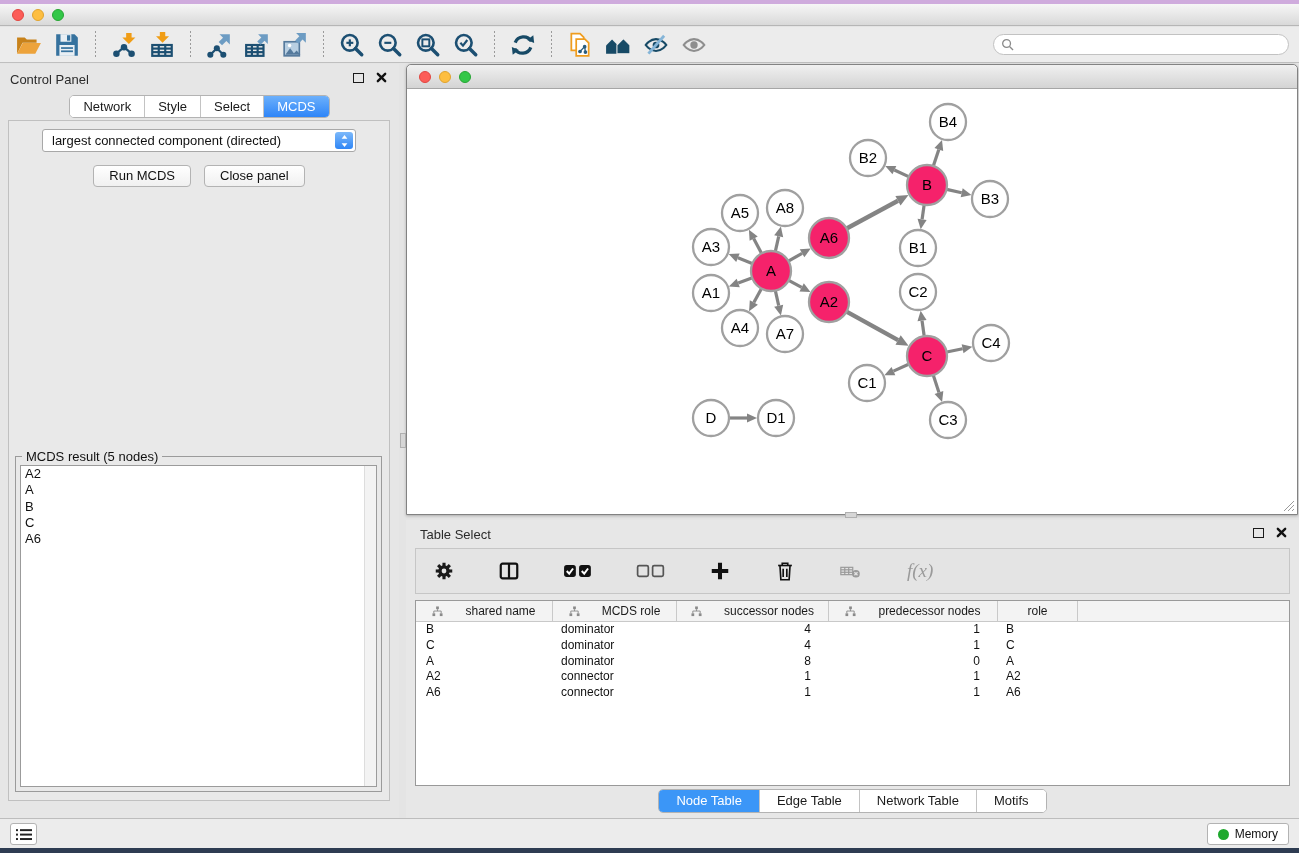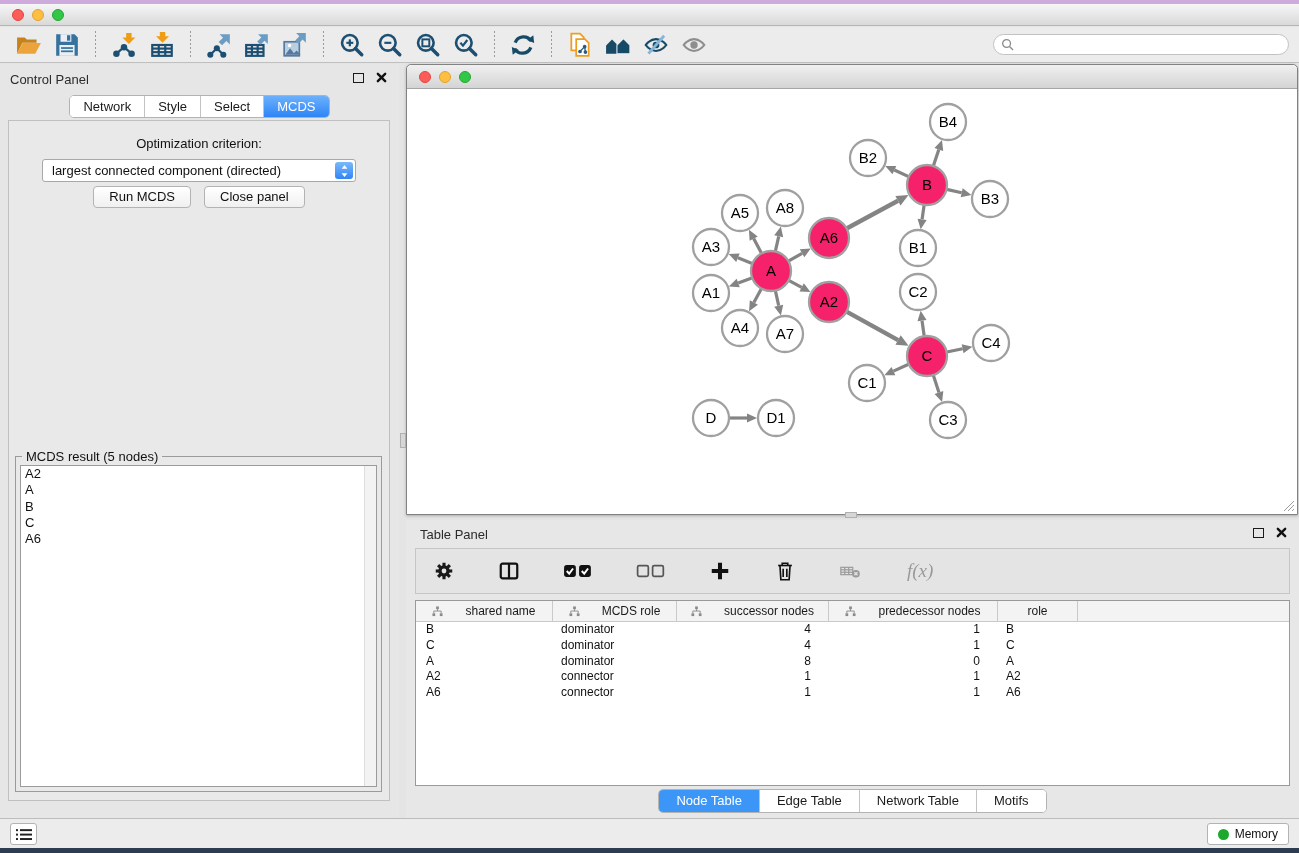--- a/index.html
+++ b/index.html
@@ -45,21 +45,21 @@
   .seg:last-child { border-right:none; }
   .seg.active { background:linear-gradient(#6cb0fb,#2e85f8); color:#fff; }
   .cp-tabs-row { display:flex; justify-content:center; margin-top:3px; }
   .cp-content { position:absolute; left:8px; right:9px; top:56px; bottom:17px; background:#e9e9e9; border:1px solid #c0c0c0; }
   .opt-label { text-align:center; font-size:13px; color:#111; margin-top:15px; }
   .select-box { position:relative; width:314px; height:23px; margin:8px auto 0 auto; background:#fff;
                 border:1px solid #a8a8a8; border-radius:3px; font-size:13px; color:#111;
                 line-height:21px; padding-left:9px; }
   .select-spinner { position:absolute; right:2px; top:2px; width:18px; height:17px; border-radius:3px;
                     background:linear-gradient(#7db9fa,#2f86f6); display:flex; align-items:center; justify-content:center; }
-  .btn-row { display:flex; justify-content:center; gap:13px; margin-top:4px; }
+  .btn-row { display:flex; justify-content:center; gap:13px; margin-top:13px; }
   .mac-btn { height:22px; line-height:20px; padding:0 15px; font-size:13px; color:#111;
              background:linear-gradient(#ffffff,#f0f0f0); border:1px solid #b3b3b3; border-radius:4px; }
   .result-box { position:absolute; left:6px; right:7px; top:335px; height:336px; border:1px solid #9b9b9b; }
   .result-legend { position:absolute; left:6px; top:-8px; background:#e9e9e9; padding:0 4px; font-size:13px; color:#111; }
   .result-list { position:absolute; left:4px; right:4px; top:8px; bottom:4px; background:#fff; border:1px solid #9b9b9b; overflow:hidden; }
   .result-scroll { position:absolute; right:0; top:0; bottom:0; width:12px; background:#f3f3f3; border-left:1px solid #ddd; }
   .list-row { font-size:13px; color:#111; line-height:16.3px; padding-left:4px; }
 
   
   .net-window { position:absolute; left:406px; top:64px; width:892px; height:451px; background:#fff;
@@ -297,21 +297,20 @@
   </div>
   <div class="cp-tabs-row">
     <div class="seg-group" id="cp-tabs">
         <div class="seg">Network</div>
         <div class="seg">Style</div>
         <div class="seg">Select</div>
         <div class="seg active">MCDS</div>
       </div>
   </div>
   <div class="cp-content">
-    <div class="opt-label">Optimization criterion:</div>
     <div class="select-box">
       <span>largest connected component (directed)</span>
       <span class="select-spinner">
         <svg viewBox="0 0 10 16" width="9" height="14">
             <path d="M5 1.2L8.3 5.4H1.7z" fill="#fff"></path>
             <path d="M5 14.8L1.7 10.6h6.6z" fill="#fff"></path>
           </svg>
       </span>
     </div>
     <div class="btn-row">
@@ -432,21 +431,21 @@
           </g>
         </svg>
     </span>
   </div>
 </div>
 <div class="split-h"></div>
 <div class="split-v"></div>
 
 <div class="table-panel">
   <div class="tp-header">
-    <span class="panel-title">Table Panel</span>
+    <span class="panel-title">Table Select</span>
     <span class="hdr-icons">
       <span class="float-glyph"></span>
       <span class="close-glyph">
           <svg viewBox="0 0 12 12">
             <path d="M2 2l8 8M10 2l-8 8" stroke="#111" stroke-width="2.6" stroke-linecap="round"></path>
           </svg>
         </span>
     </span>
   </div>
   <div class="tp-toolbar">

